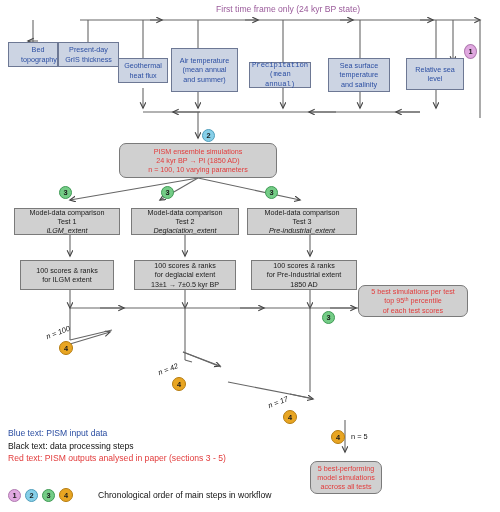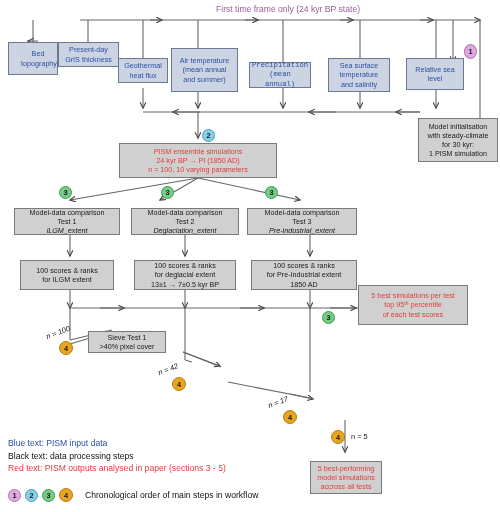--- a/index.html
+++ b/index.html
@@ -18,21 +18,21 @@
     border:1px solid #7a7a7a;
     box-sizing:border-box;
     display:flex;align-items:center;justify-content:center;
     text-align:center;
     font-size:7.2px;
     line-height:9.2px;
     color:#1a1a1a;
     padding:1px 2px;
   }
   .box.input{background:#ccd4e3;border-color:#6d7894;color:#2b4ea2;}
-  .box.red{color:#e23b3b;}
+  .box.red{color:#e23b3b;border-radius:7px;}
   .box .inner{width:100%;}
   .ital{font-style:italic;}
 
   .caption{
     position:absolute;font-size:8.6px;color:#9a5a9a;white-space:nowrap;margin-left:36px;
   }
 
   .badge{
     position:absolute;border-radius:50%;
     display:flex;align-items:center;justify-content:center;
@@ -42,27 +42,27 @@
   .b1{background:#e0a8e0;border:1px solid #b07ab0;}
   .b2{background:#86cfe8;border:1px solid #4f9ebb;}
   .b3{background:#74cc86;border:1px solid #3f9a55;}
   .b4{background:#e8a522;border:1px solid #b57c10;}
 
   .nlab{
     position:absolute;font-size:7.4px;font-style:italic;color:#111;white-space:nowrap;
   }
   .nlab.rot{transform:rotate(-21deg);transform-origin:left bottom;}
 
-  .legend{position:absolute;left:8px;top:437px;font-size:8.6px;line-height:12.6px;white-space:nowrap;}
+  .legend{position:absolute;left:8px;top:427px;font-size:8.6px;line-height:12.6px;white-space:nowrap;}
   .legend .l-blue{color:#2b4ea2;}
   .legend .l-black{color:#111;}
   .legend .l-red{color:#e23b3b;}
   .legend-row{position:absolute;left:8px;top:488px;display:flex;align-items:center;gap:4px;white-space:nowrap;}
   .legend-row .badge{position:static;}
-  .legend-row .ltext{font-size:8.6px;color:#111;margin-left:8px;}
+  .legend-row .ltext{font-size:8.6px;color:#111;margin-left:21px;}
 </style>
 </head>
 <body>
 
 <div id="stage">
 
   <svg class="wires" viewBox="0 0 500 512">
     <defs>
       <marker id="ah" markerWidth="7" markerHeight="7" refX="5.2" refY="2.6" orient="auto" markerUnits="strokeWidth">
         <path d="M0,0 L5.4,2.6 L0,5.2" fill="none" stroke="#444" stroke-width="1"></path>
@@ -132,21 +132,21 @@
       <path d="M185,360 L192,362"></path>
       <path d="M228,382 L310,398"></path>
       <path d="M290,394 L313,399" marker-end="url(#ah)"></path>
 
       <path d="M345,420 L345,452" marker-end="url(#ah)"></path>
     </g>
   </svg>
 
   <div class="caption" style="left:180px;top:4px;">First time frame only (24 kyr BP state)</div>
 
-  <div class="box input" style="left:8px;top:42px;width:50px;height:33px;padding-left:12px;">
+  <div class="box input" style="left:8px;top:42px;width:50px;height:25px;padding-left:12px;">
     <div class="inner">
       <div>Bed</div>
       <div>topography</div>
     </div>
   </div>
 
   <div class="box input" style="left:58px;top:42px;width:61px;height:25px;">
     <div class="inner">
       <div>Present-day</div>
       <div>GrIS thickness</div>
@@ -183,28 +183,20 @@
     </div>
   </div>
 
   <div class="box input" style="left:406px;top:58px;width:58px;height:32px;">
     <div class="inner">
       <div>Relative sea</div>
       <div>level</div>
     </div>
   </div>
 
-  <div class="box" style="left:418px;top:118px;width:80px;height:44px;">
-    <div class="inner">
-      <div>Model initialisation</div>
-      <div>with steady-climate</div>
-      <div>for 30 kyr:</div>
-      <div>1 PISM simulation</div>
-    </div>
-  </div>
 
   <div class="box red" style="left:119px;top:143px;width:158px;height:35px;">
     <div class="inner">
       <div>PISM ensemble simulations</div>
       <div>24 kyr BP → PI (1850 AD)</div>
       <div>n = 100, 10 varying parameters</div>
     </div>
   </div>
 
   <div class="box" style="left:14px;top:208px;width:106px;height:27px;">
@@ -247,34 +239,28 @@
   </div>
 
   <div class="box" style="left:251px;top:260px;width:106px;height:30px;">
     <div class="inner">
       <div>100 scores &amp; ranks</div>
       <div>for Pre-Industrial extent</div>
       <div>1850 AD</div>
     </div>
   </div>
 
-  <div class="box red" style="left:358px;top:285px;width:110px;height:40px;">
+  <div class="box red" style="left:358px;top:285px;width:110px;height:32px;">
     <div class="inner">
       <div>5 best simulations per test</div>
       <div>top 95ᵗʰ percentile</div>
       <div>of each test scores</div>
     </div>
   </div>
 
-  <div class="box" style="left:88px;top:331px;width:78px;height:22px;">
-    <div class="inner">
-      <div>Sieve Test 1</div>
-      <div>&gt;40% pixel cover</div>
-    </div>
-  </div>
 
 
 
   <div class="box red" style="left:310px;top:461px;width:72px;height:33px;">
     <div class="inner">
       <div>5 best-performing</div>
       <div>model simulations</div>
       <div>accross all tests</div>
     </div>
   </div>

